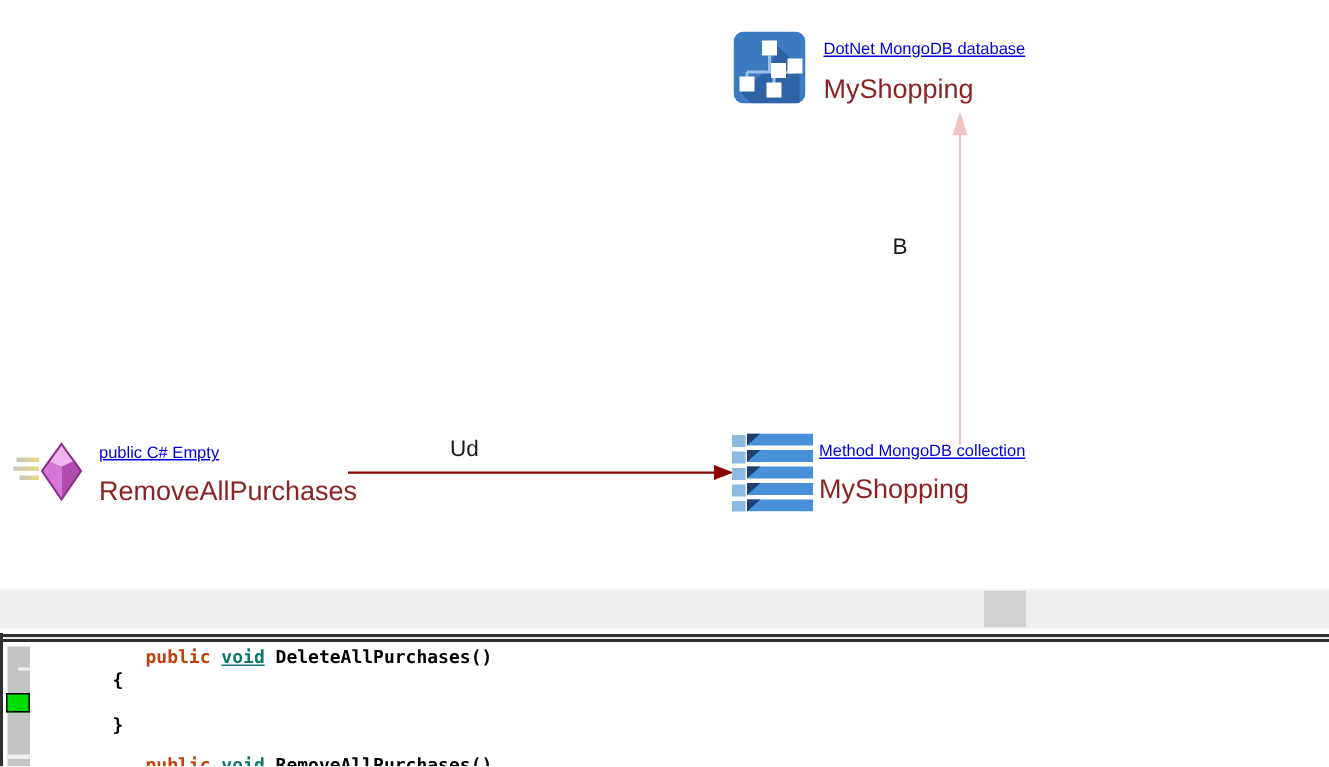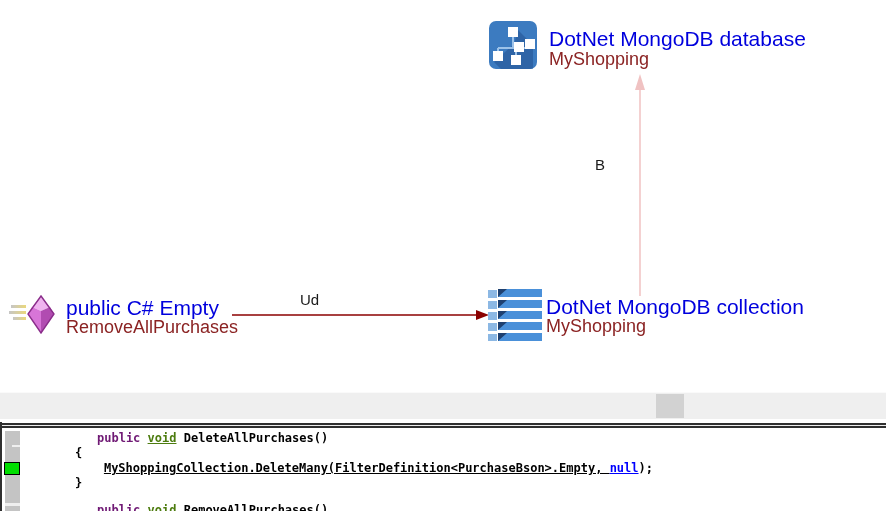--- a/index.html
+++ b/index.html
@@ -3,21 +3,21 @@
 <meta charset="utf-8">
 <style>
   html,body{margin:0;padding:0;background:#fff;}
   #canvas{position:relative;width:886px;height:511px;background:#ffffff;overflow:hidden;
           font-family:"Liberation Sans",sans-serif;}
 
   
   #diagram{position:absolute;left:0;top:0;width:886px;height:392px;background:#fff;}
   .edges-svg{position:absolute;left:0;top:0;}
   .node{position:absolute;}
-  .node-title{color:#0000dd;font-size:21px;white-space:nowrap;cursor:pointer;}
+  .node-title{color:#0000dd;text-decoration:underline;font-size:11px;white-space:nowrap;cursor:pointer;}
   .node-sub{color:#8b2323;font-size:18px;white-space:nowrap;}
   .edge-label{position:absolute;color:#1a1a1a;font-size:15px;}
 
   .abs{position:absolute;}
 
   
   #hscroll{position:absolute;left:0;top:392px;width:886px;height:26px;background:#efefef;
            border-top:1px solid #fafafa;}
   #hscroll-thumb{position:absolute;left:656px;top:1px;width:28px;height:24px;background:#d2d2d2;}
 
@@ -28,22 +28,22 @@
 
   
   #code-panel{position:absolute;left:2px;top:428px;width:884px;height:83px;background:#fff;overflow:hidden;}
   #gutter-bar{position:absolute;left:3px;top:3px;width:15px;height:80px;background:#c4c4c4;}
   .gutter-notch{position:absolute;background:#efefef;}
   #bookmark{position:absolute;left:2px;top:34px;width:16px;height:13px;background:#00dd00;
             border:1px solid #000;box-sizing:border-box;}
   .code-line{position:absolute;left:73px;white-space:pre;
              font-family:"DejaVu Sans Mono","Liberation Mono",monospace;
              font-weight:bold;font-size:12px;line-height:13px;color:#000;}
-  .kw-blue{color:#701a75;padding-left:22px;}
-  .kw-teal{color:#4d7c0f;text-decoration:underline;}
+  .kw-blue{color:#c2410c;padding-left:22px;}
+  .kw-teal{color:#0f766e;text-decoration:underline;}
   .u-black{color:#000;text-decoration:underline;cursor:pointer;}
   .u-blue{color:#0000ff;text-decoration:underline;cursor:pointer;}
 </style>
 </head>
 <body>
 
 <div id="canvas">
 
   <div id="diagram">
 
@@ -112,21 +112,21 @@
             <rect x="10" y="22" width="44" height="8" fill="#4a90d9"></rect>
             <polygon points="10,22 19,22 10,30" fill="#1e4070"></polygon>
           <rect x="0" y="34" width="9" height="8" fill="#8cb8e4"></rect>
             <rect x="10" y="33" width="44" height="8" fill="#4a90d9"></rect>
             <polygon points="10,33 19,33 10,41" fill="#1e4070"></polygon>
           <rect x="0" y="45" width="9" height="8" fill="#8cb8e4"></rect>
             <rect x="10" y="44" width="44" height="8" fill="#4a90d9"></rect>
             <polygon points="10,44 19,44 10,52" fill="#1e4070"></polygon>
         </g>
       </svg>
-      <div class="node-title abs" style="left:58px;top:6px;">DotNet MongoDB collection</div>
+      <div class="node-title abs" style="left:58px;top:6px;">Method MongoDB collection</div>
       <div class="node-sub abs" style="left:58px;top:27px;">MyShopping</div>
     </div>
   </div>
 
   <div id="hscroll">
     <div id="hscroll-thumb"></div>
   </div>
 
   <div id="splitter"></div>
   <div id="panel-left-border"></div>
@@ -134,20 +134,19 @@
   <div id="code-panel">
     <div id="gutter-bar"></div>
     <div class="gutter-notch" style="left:10px;top:17px;width:8px;height:2px;"></div>
     <div class="gutter-notch" style="left:3px;top:75px;width:15px;height:3px;"></div>
     <div id="bookmark"></div>
 
     <div class="code-line" style="top:4px;"><span class="kw-blue">public </span><span class="kw-teal">void</span><span> DeleteAllPurchases()</span></div>
 
     <div class="code-line" style="top:19px;"><span>{</span></div>
 
-    <div class="code-line" style="top:34px;"><span>    </span><span class="u-black">MyShoppingCollection.DeleteMany(FilterDefinition&lt;PurchaseBson&gt;.Empty, </span><span class="u-blue">null</span><span>);</span></div>
 
     <div class="code-line" style="top:49px;"><span>}</span></div>
 
     <div class="code-line" style="top:76px;"><span class="kw-blue">public </span><span class="kw-teal">void</span><span> RemoveAllPurchases()</span></div>
   </div>
 
 </div>
 
 </body></html>

